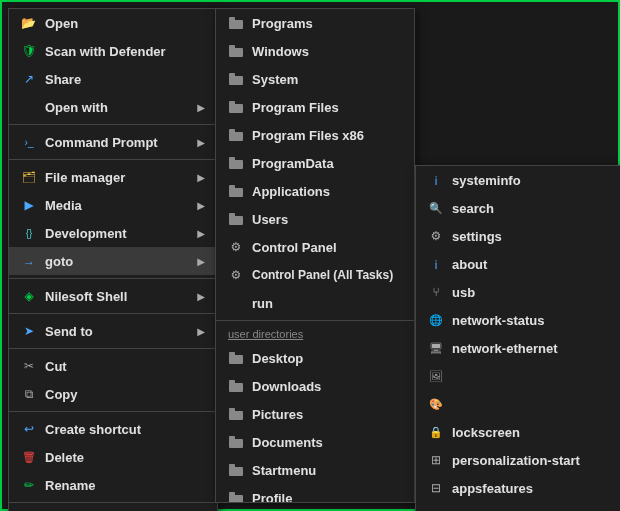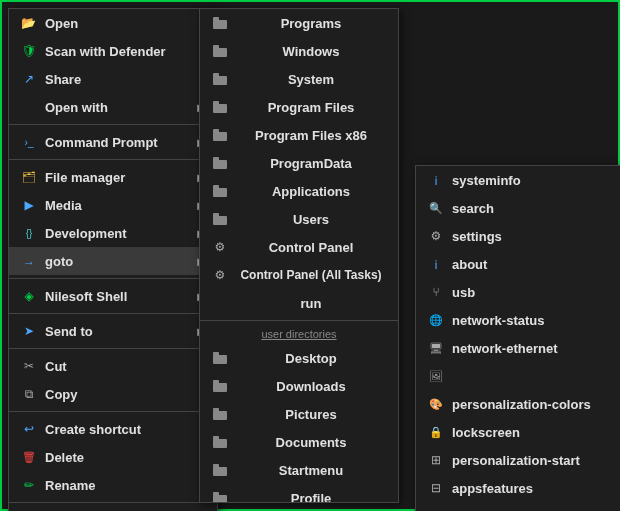--- a/index.html
+++ b/index.html
@@ -178,21 +178,21 @@
     <span class="menu-icon icon-green">✏</span>
     <span class="label">Rename</span>
   </div>
   <div class="separator"></div>
   <div class="menu-item">
     
     
   </div>
 </div>
 
-<div id="menu2" class="context-menu" style="top:8px; left:199px; width:200px; max-height:495px; overflow:hidden;text-align:center;">
+<div id="menu2" class="context-menu" style="top:8px; left:215px; width:200px; max-height:495px; overflow:hidden;">
 
   <div class="menu-item">
     <span class="menu-icon">
         <svg width="14" height="12" viewBox="0 0 14 12">
           <rect x="0" y="3" width="14" height="9" fill="#888" rx="1"></rect>
           <rect x="0" y="0" width="6" height="4" fill="#888" rx="1"></rect>
         </svg>
       </span>
     <span class="label">Programs</span>
   </div>
@@ -357,21 +357,20 @@
   </div>
   <div class="menu-item">
     <span class="menu-icon icon-gray" style="font-size:11px;">🖥</span>
     <span class="label">network-ethernet</span>
   </div>
   <div class="menu-item">
     <span class="menu-icon icon-gray" style="font-size:11px;">🖼</span>
   </div>
   <div class="menu-item">
     <span class="menu-icon icon-gray" style="font-size:11px;">🎨</span>
-    <span class="label">personalization-colors</span>
   </div>
   <div class="menu-item">
     <span class="menu-icon icon-gray" style="font-size:11px;">🔒</span>
     <span class="label">lockscreen</span>
   </div>
   <div class="menu-item">
     <span class="menu-icon icon-gray">⊞</span>
     <span class="label">personalization-start</span>
   </div>
   <div class="menu-item">

